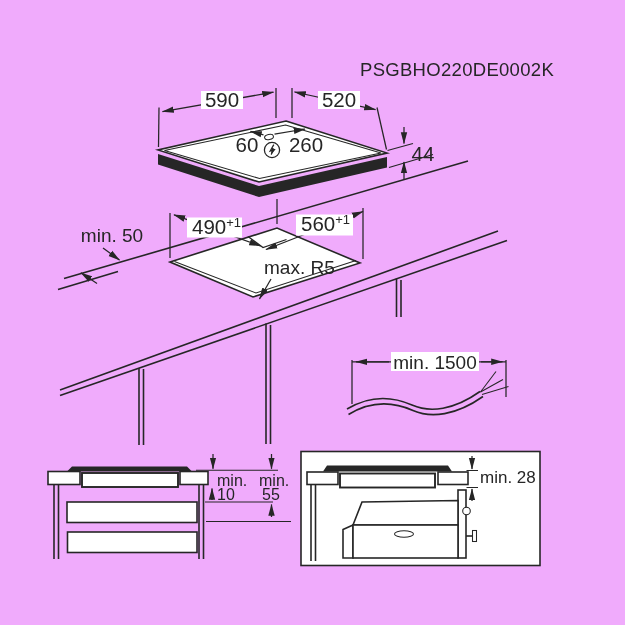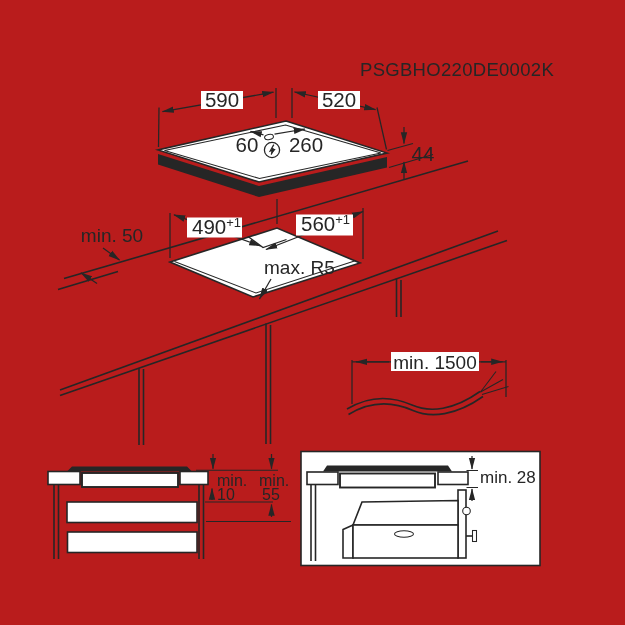--- a/index.html
+++ b/index.html
@@ -1,16 +1,16 @@
 <!DOCTYPE html>
 <html><head>
 <meta charset="utf-8">
 <style>
   html,body{margin:0;padding:0;background:#f4f4f4;}
-  #stage{width:625px;height:625px;background:#b91c1c;position:relative;margin:0 auto;
+  #stage{width:625px;height:625px;background:#f0abfc;position:relative;margin:0 auto;
          font-family:"Liberation Sans", sans-serif;}
   svg text{font-family:"Liberation Sans", sans-serif; fill:#262626;}
   .t21{font-size:20.5px;}
   .t19{font-size:19px;}
   .t17{font-size:17px;}
   .t16{font-size:16px;}
   .t18{font-size:18.5px; letter-spacing:.3px;}
   .sup{font-size:13px;}
   .ln{stroke:#262626; stroke-width:1.6; fill:none;}
   .bold{stroke-width:1.9;}

